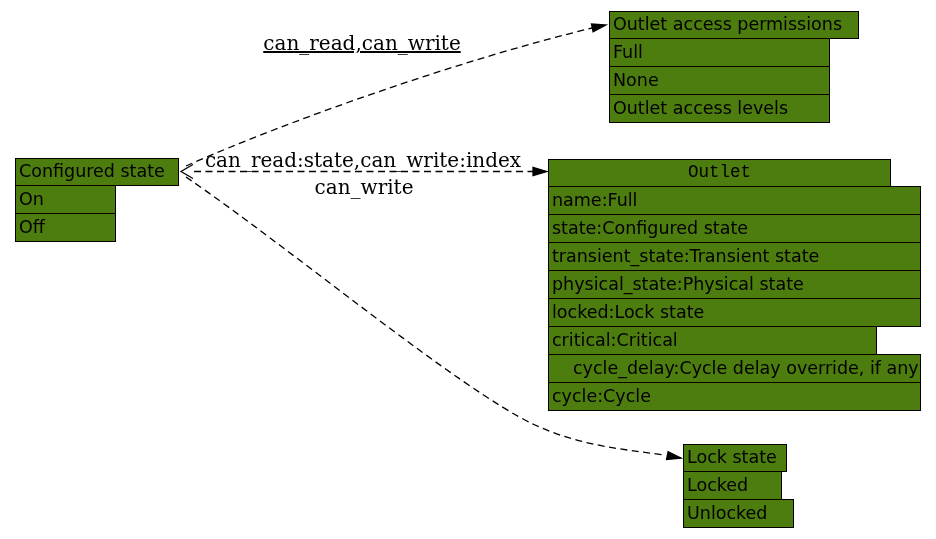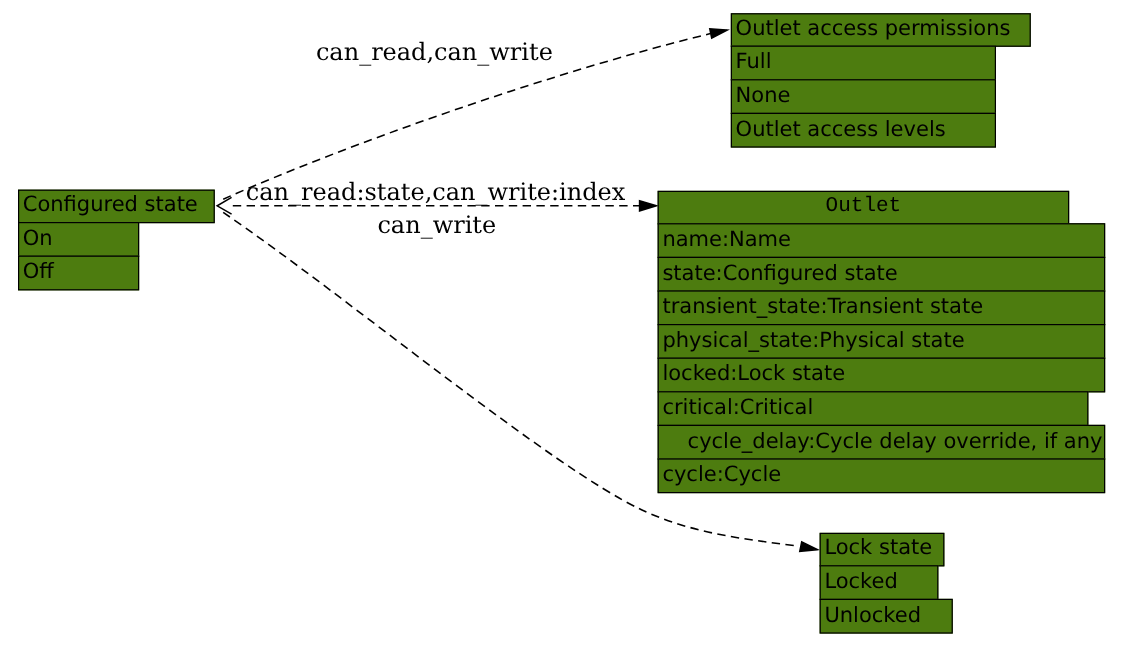--- a/index.html
+++ b/index.html
@@ -65,33 +65,33 @@
 
   <div class="node" style="left:609px;top:11px;">
     <div class="cell" style="width:250px;">Outlet access permissions</div>
     <div class="cell" style="width:221px;">Full</div>
     <div class="cell" style="width:221px;">None</div>
     <div class="cell" style="width:221px;">Outlet access levels</div>
   </div>
 
   <div class="node" style="left:548px;top:159px;">
     <div class="cell center" style="width:343px;font-family:Liberation Mono, monospace;">Outlet</div>
-    <div class="cell" style="width:373px;">name:Name</div>
+    <div class="cell" style="width:373px;">name:Full</div>
     <div class="cell" style="width:373px;">state:Configured state</div>
     <div class="cell" style="width:373px;">transient_state:Transient state</div>
     <div class="cell" style="width:373px;">physical_state:Physical state</div>
     <div class="cell" style="width:373px;">locked:Lock state</div>
-    <div class="cell" style="width:359px;">critical:Critical</div>
+    <div class="cell" style="width:329px;">critical:Critical</div>
     <div class="cell" style="width:373px;padding-left:24px;">cycle_delay:Cycle delay override, if any</div>
     <div class="cell" style="width:373px;">cycle:Cycle</div>
   </div>
 
   <div class="node" style="left:683px;top:444px;">
     <div class="cell" style="width:104px;">Lock state</div>
     <div class="cell" style="width:99px;">Locked</div>
     <div class="cell" style="width:111px;">Unlocked</div>
   </div>
 
-  <div class="edge-label" style="left:362px;top:43px;">can_read,can_write</div>
+  <div class="edge-label" style="left:362px;top:43px;text-decoration:underline;">can_read,can_write</div>
   <div class="edge-label" style="left:363px;top:160px;">can_read:state,can_write:index</div>
   <div class="edge-label" style="left:364px;top:187px;">can_write</div>
 
 </div>
 
 </body></html>

